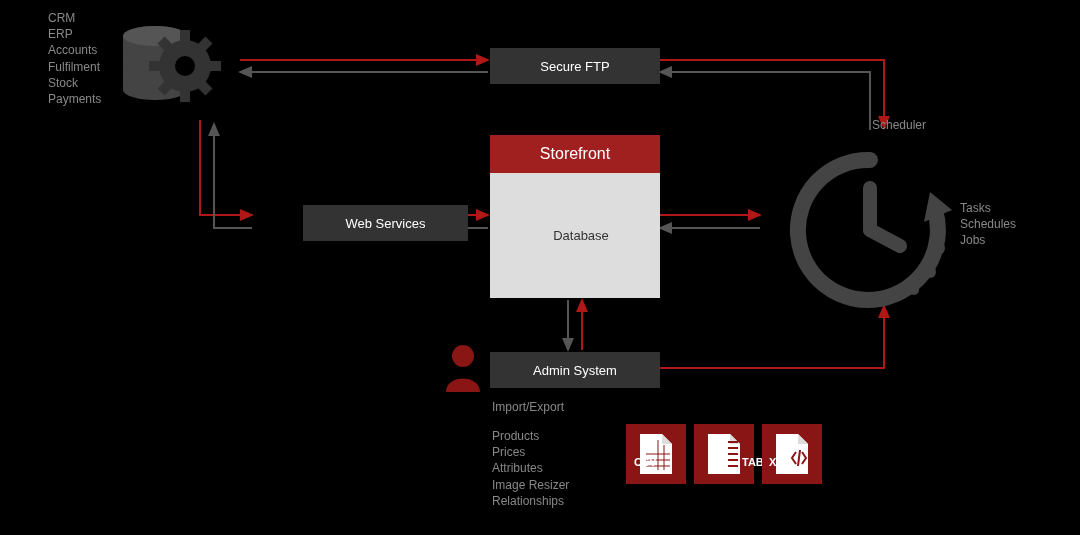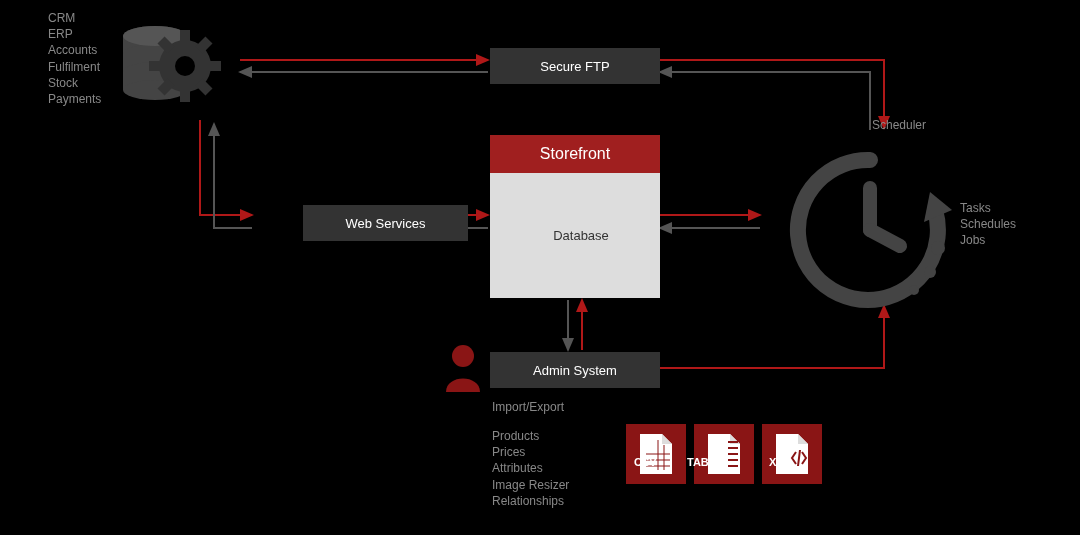--- a/index.html
+++ b/index.html
@@ -232,21 +232,21 @@
     <path d="M30 4 L30 14 L40 14 Z" fill="#ddd"></path>
     <g stroke="#8a1515" stroke-width="2">
       <line x1="28" y1="12" x2="38" y2="12"></line>
       <line x1="28" y1="18" x2="38" y2="18"></line>
       <line x1="28" y1="24" x2="38" y2="24"></line>
       <line x1="28" y1="30" x2="38" y2="30"></line>
       <line x1="28" y1="36" x2="38" y2="36"></line>
     </g>
   </svg>
 </div>
-<div class="file-label" style="left:687px; top:456px;">TAB</div>
+<div class="file-label" style="left:742px; top:456px;">TAB</div>
 
 <div class="file-badge" style="left:762px; top:424px;">
   <svg width="48" height="48" viewBox="0 0 48 48">
     <path d="M8 4 H30 L40 14 V44 H8 Z" fill="#fff"></path>
     <path d="M30 4 L30 14 L40 14 Z" fill="#ddd"></path>
     <g stroke="#8a1515" stroke-width="2" fill="none">
       <path d="M28 22 L24 28 L28 34"></path>
       <path d="M34 22 L38 28 L34 34"></path>
       <line x1="32" y1="20" x2="30" y2="36"></line>
     </g>

